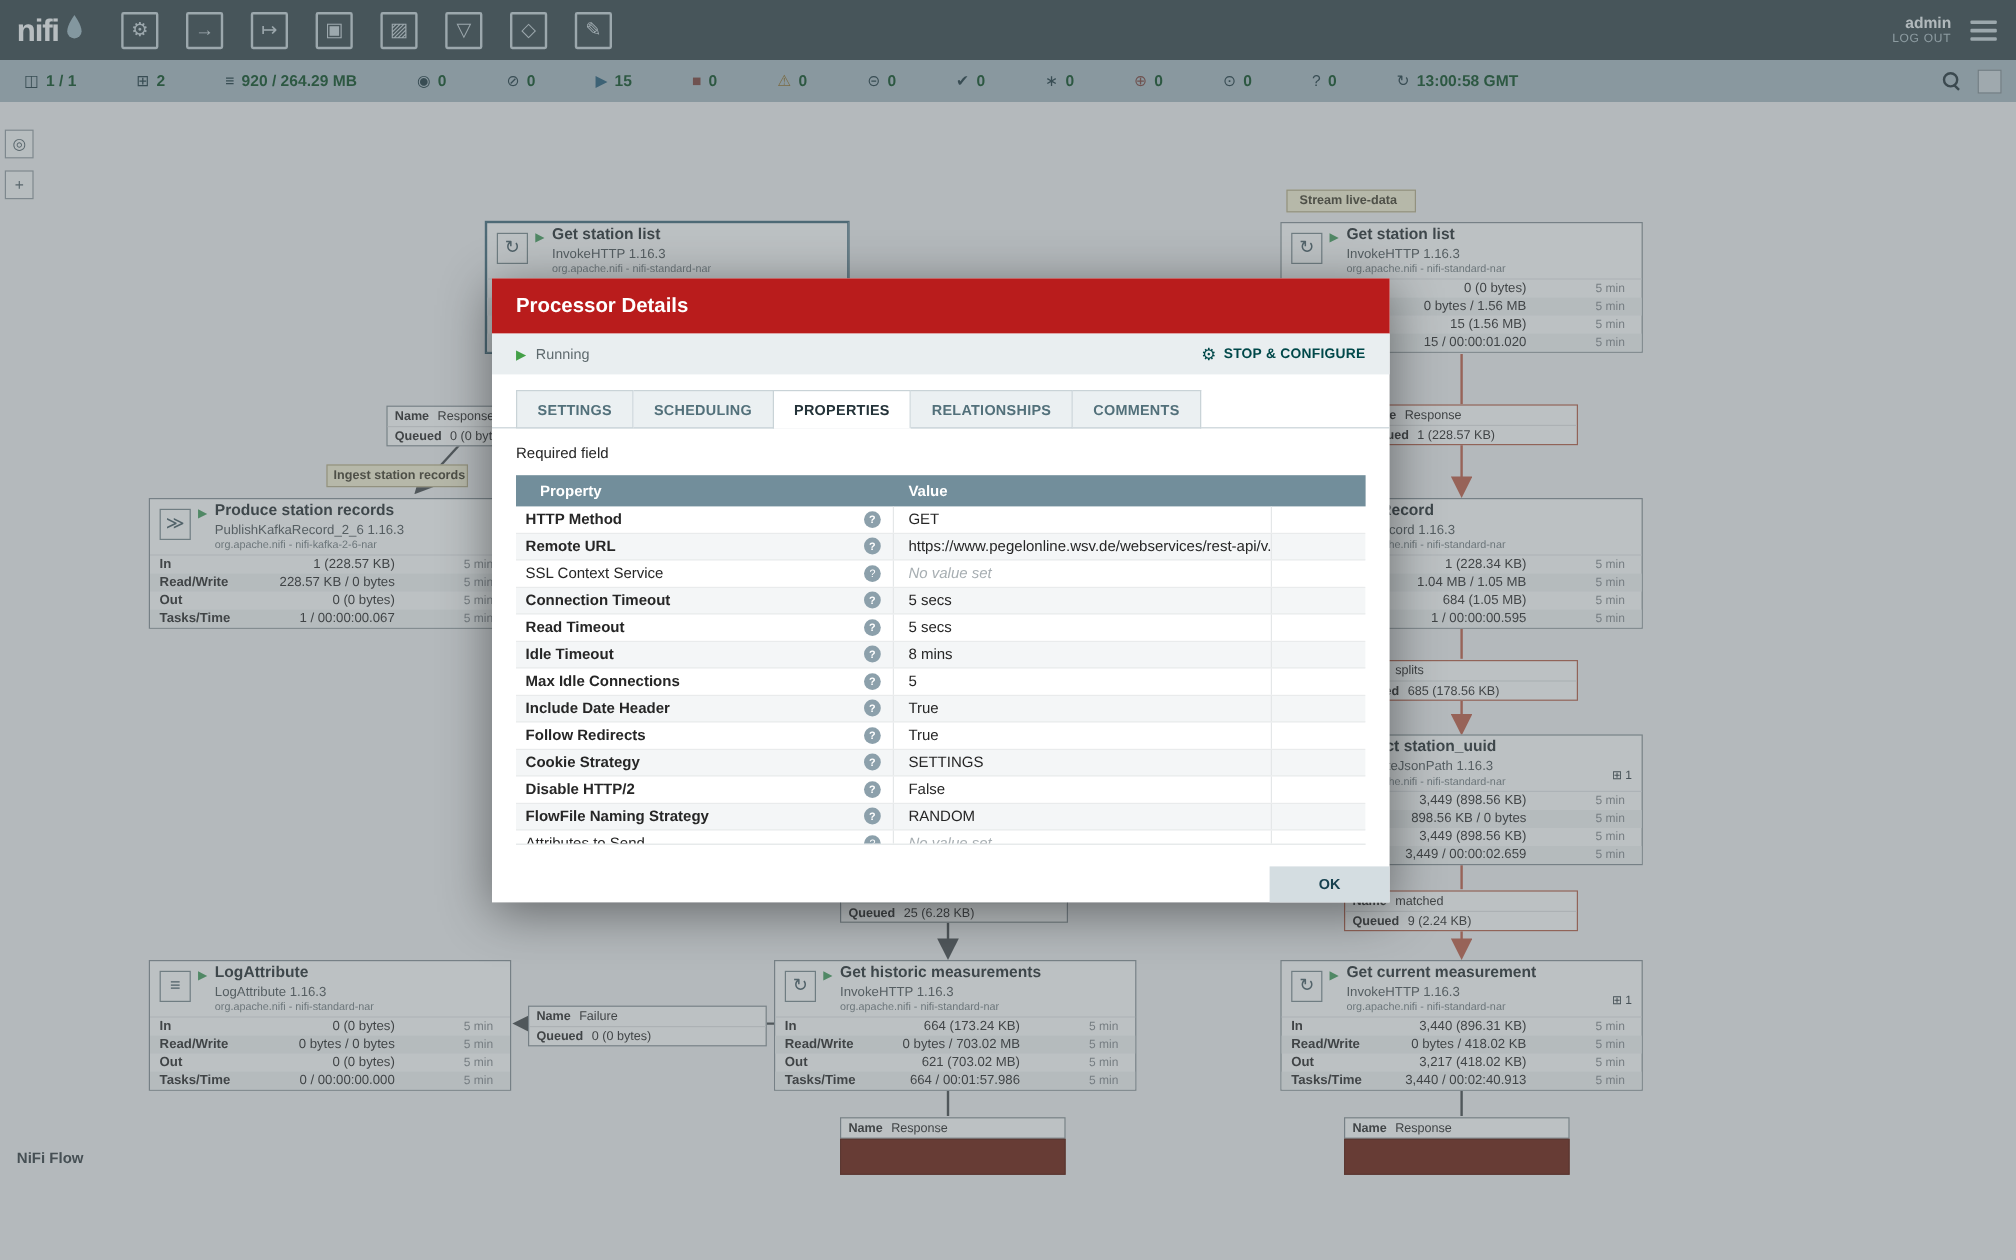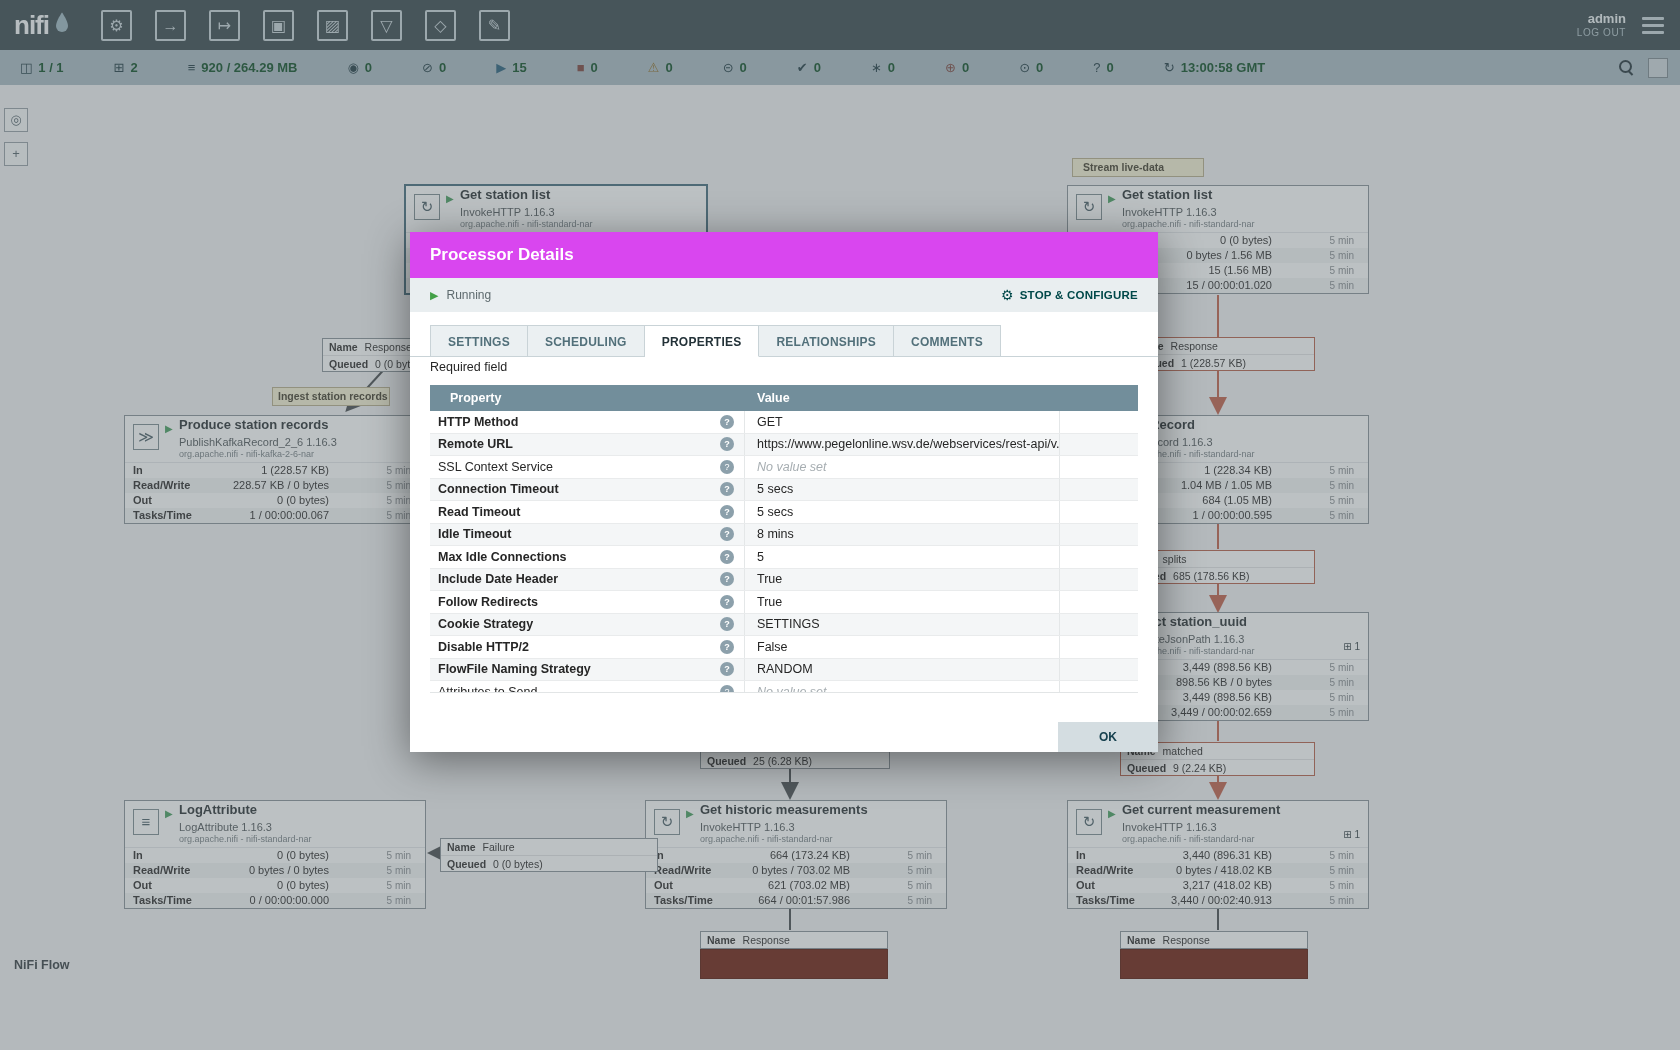--- a/index.html
+++ b/index.html
@@ -75,36 +75,36 @@
           color:#4A4636;line-height:17px;padding:0 5px;white-space:nowrap;}
   .qbar{position:absolute;background:#722618;border:1px solid #5E1F13;}
 
   .wire-red{stroke:#BE6450;stroke-width:2;}
   .wire-dark{stroke:#4D5254;stroke-width:2;}
 
   
   .overlay{position:absolute;inset:0;background:rgba(88,98,103,0.38);z-index:5;}
   .modal{position:absolute;left:410px;top:232px;width:748px;height:520px;background:#fff;z-index:10;
          box-shadow:0 8px 40px rgba(0,0,0,0.45);}
-  .modal-header{height:46px;background:#d946ef;color:#fff;font-size:17px;font-weight:bold;
+  .modal-header{height:46px;background:#b91c1c;color:#fff;font-size:17px;font-weight:bold;
                 line-height:46px;padding:0 20px;}
   .modal-status{height:34px;background:#E9EEF0;display:flex;justify-content:space-between;
                 align-items:center;padding:0 20px;}
   .run-ind{display:flex;align-items:center;gap:8px;}
   .run-play{color:#43A047;font-size:11px;}
   .run-label{font-size:12px;color:#5E6A6E;}
   .stop-config{display:flex;align-items:center;gap:6px;color:#004849;font-weight:bold;
                font-size:11.5px;letter-spacing:.02em;cursor:pointer;}
   .stop-config .gear{font-size:14px;}
   .tabs{display:flex;margin-top:13px;padding:0 20px;border-bottom:1px solid #C9D3D7;}
   .tab{height:32px;line-height:32px;padding:0 17px;background:#EBF0F2;border:1px solid #C9D3D7;
        margin-bottom:-1px;font-size:12px;font-weight:bold;color:#52707A;letter-spacing:.02em;cursor:pointer;}
   .tab + .tab{border-left:none;}
   .tab.active{background:#fff;color:#233238;border-bottom-color:#fff;}
-  .required-note{margin:3px 20px 0;font-size:12.5px;color:#262626;}
+  .required-note{margin:14px 20px 0;font-size:12.5px;color:#262626;}
   .prop-table{margin:11px 20px 0;}
   .pt-head{height:26px;background:#728E9B;color:#fff;display:flex;font-size:12.5px;
            font-weight:bold;line-height:26px;}
   .pt-head .ph-prop{width:315px;padding-left:20px;}
   .pt-head .ph-val{padding-left:12px;}
   .pt-body{height:282px;overflow:hidden;border-bottom:1px solid #E2E5E6;}
   .prow{display:flex;height:22.5px;border-bottom:1px solid #E9EBEC;font-size:12.5px;align-items:center;}
   .prow:nth-child(even){background:#F4F6F7;}
   .pname{width:315px;height:100%;padding-left:8px;display:flex;align-items:center;
          justify-content:space-between;border-right:1px solid #E4E7E8;color:#262626;font-weight:bold;}
@@ -509,31 +509,31 @@
           <div class="crow"><b>Queued</b><span>685 (178.56 KB)</span></div>
         </div>
         <div class="conn red" style="left: 1120px; top: 657px; width: 195px;">
           <div class="crow"><b>Name</b><span>matched</span></div>
           <div class="crow"><b>Queued</b><span>9 (2.24 KB)</span></div>
         </div>
         <div class="conn" style="left: 700px; top: 650px; width: 190px;">
           <div class="crow"><b>Name</b><span></span></div>
           <div class="crow"><b>Queued</b><span>25 (6.28 KB)</span></div>
         </div>
-        <div class="conn" style="left: 440px; top: 753px; width: 218px;">
+        <div class="conn" style="left: 440px; top: 753px; width: 199px;">
           <div class="crow"><b>Name</b><span>Failure</span></div>
           <div class="crow"><b>Queued</b><span>0 (0 bytes)</span></div>
         </div>
         <div class="conn" style="left: 700px; top: 846px; width: 188px;">
           <div class="crow"><b>Name</b><span>Response</span></div>
         </div>
         <div class="conn" style="left: 1120px; top: 846px; width: 188px;">
           <div class="crow"><b>Name</b><span>Response</span></div>
         </div>
-        <div class="clabel" style="left: 1072px; top: 73px; width: 132px; padding-left: 10px;">Stream live-data</div>
+        <div class="clabel" style="left: 1072px; top: 73px; width: 108px; padding-left: 10px;">Stream live-data</div>
         <div class="clabel" style="left: 272px; top: 302px; width: 118px;">Ingest station records</div>
         <div class="qbar" style="left: 700px; top: 864px; width: 188px; height: 30px;"></div>
         <div class="qbar" style="left: 1120px; top: 864px; width: 188px; height: 30px;"></div>
         <div class="palette-btn" style="left: 4px; top: 23px;">◎</div>
         <div class="palette-btn" style="left: 4px; top: 57px;">+</div>
       </div>
     <div class="breadcrumb">NiFi Flow</div>
   </div>
 
   <div class="overlay"></div>

